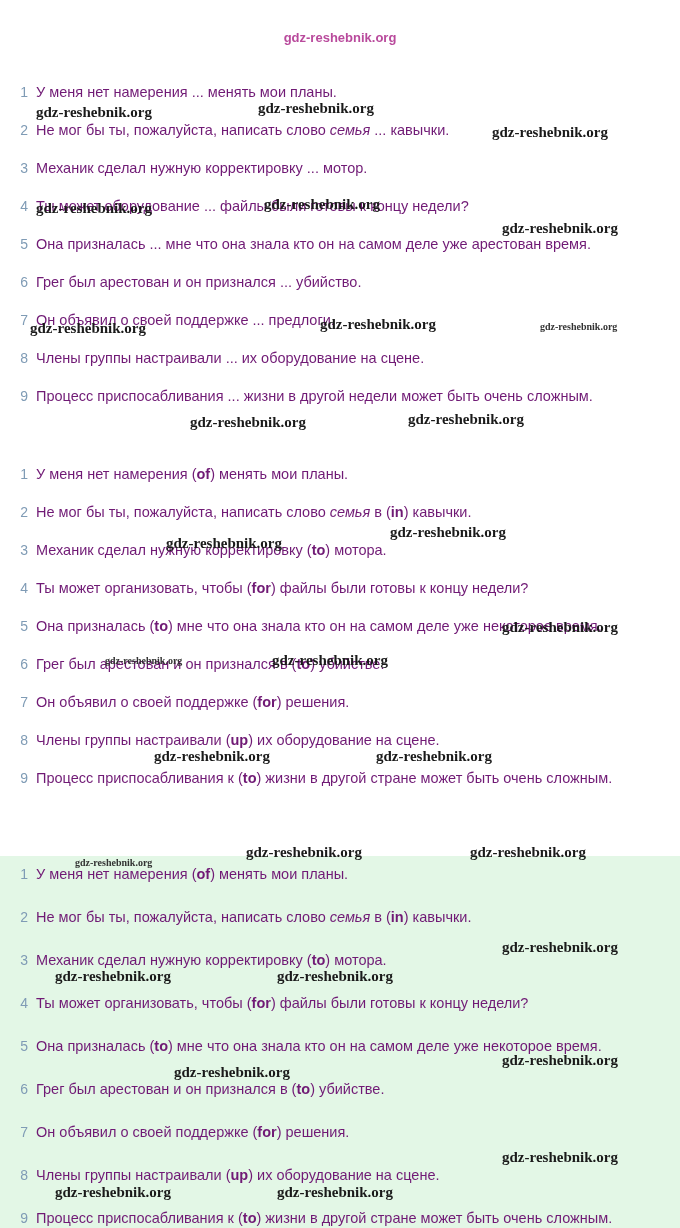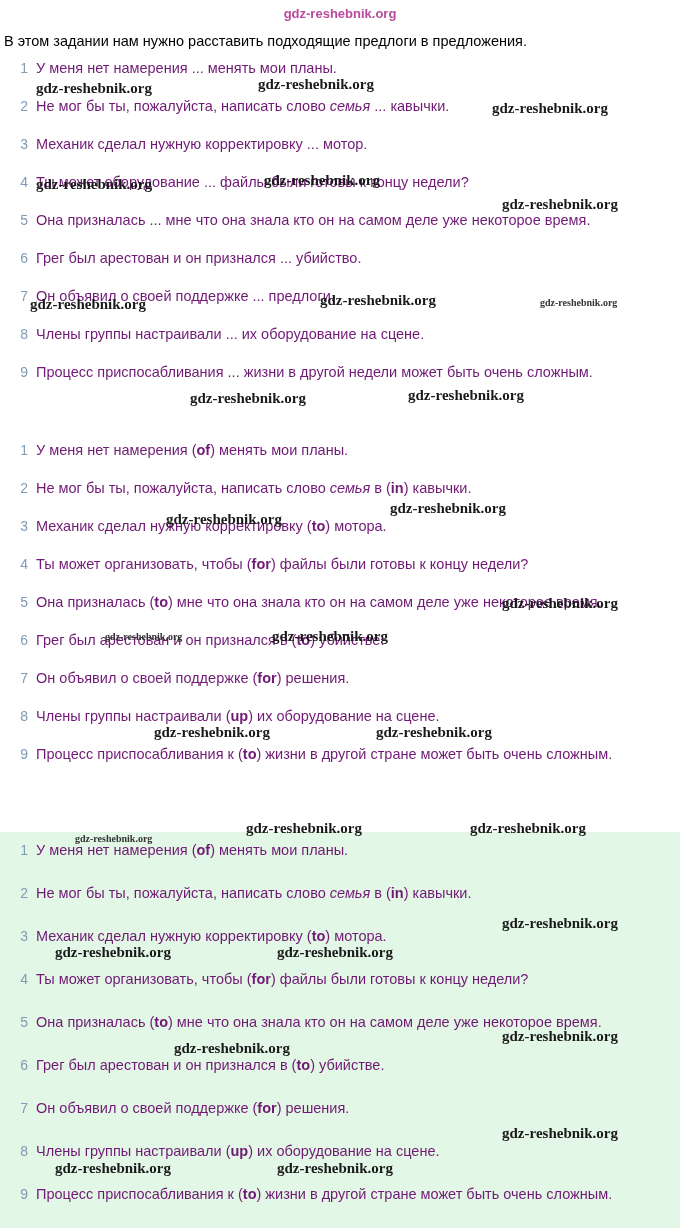--- a/index.html
+++ b/index.html
@@ -12,20 +12,21 @@
     height: 1228px;
     font-family: "Liberation Sans", sans-serif;
     color: #000000;
     position: relative;
     overflow: hidden;
   }
   .page {
     position: relative;
     width: 680px;
     height: 1195px;
+    margin-top: 24px;
   }
   .watermark-top {
     position: absolute;
     left: 0;
     top: 6px;
     width: 680px;
     text-align: center;
     font-size: 13px;
     font-weight: bold;
     color: #b94a9c;
@@ -88,21 +89,20 @@
     color: #333;
   }
 </style>
 </head>
 <body>
 
 <div class="page">
 
   <div class="watermark-top">gdz-reshebnik.org</div>
 
-  <div class="intro">В этом задании нам нужно расставить подходящие предлоги в предложения.</div>
 
   <div id="sections-root">
       <div class="section" style="top: 58px; background: rgb(255, 255, 255);">
         <div class="item" style="margin-bottom: 18px;">
           <div class="num">1</div>
           <div class="txt">У меня нет намерения ... менять мои планы.</div>
         </div>
         <div class="item" style="margin-bottom: 18px;">
           <div class="num">2</div>
           <div class="txt">Не мог бы ты, пожалуйста, написать слово <i>семья</i> ... кавычки.</div>
@@ -110,21 +110,21 @@
         <div class="item" style="margin-bottom: 18px;">
           <div class="num">3</div>
           <div class="txt">Механик сделал нужную корректировку ... мотор.</div>
         </div>
         <div class="item" style="margin-bottom: 18px;">
           <div class="num">4</div>
           <div class="txt">Ты может оборудование ... файлы были готовы к концу недели?</div>
         </div>
         <div class="item" style="margin-bottom: 18px;">
           <div class="num">5</div>
-          <div class="txt">Она призналась ... мне что она знала кто он на самом деле уже некоторое время.</div>
+          <div class="txt">Она призналась ... мне что она знала кто он на самом деле уже арестован время.</div>
         </div>
         <div class="item" style="margin-bottom: 18px;">
           <div class="num">6</div>
           <div class="txt">Грег был арестован и он признался ... убийство.</div>
         </div>
         <div class="item" style="margin-bottom: 18px;">
           <div class="num">7</div>
           <div class="txt">Он объявил о своей поддержке ... предлоги.</div>
         </div>
         <div class="item" style="margin-bottom: 18px;">

